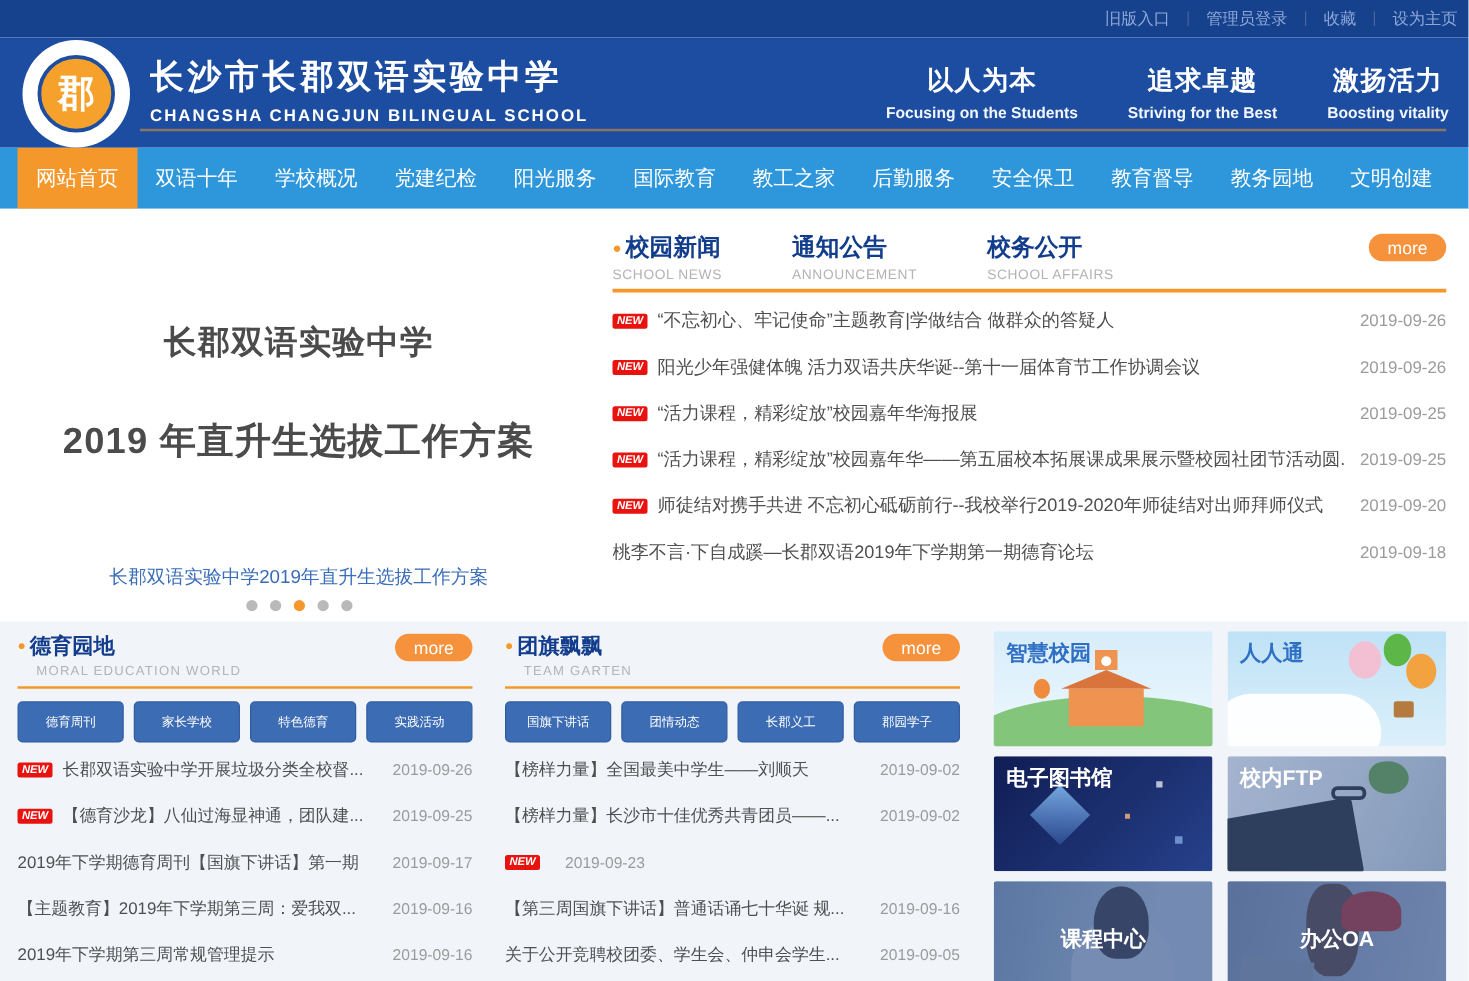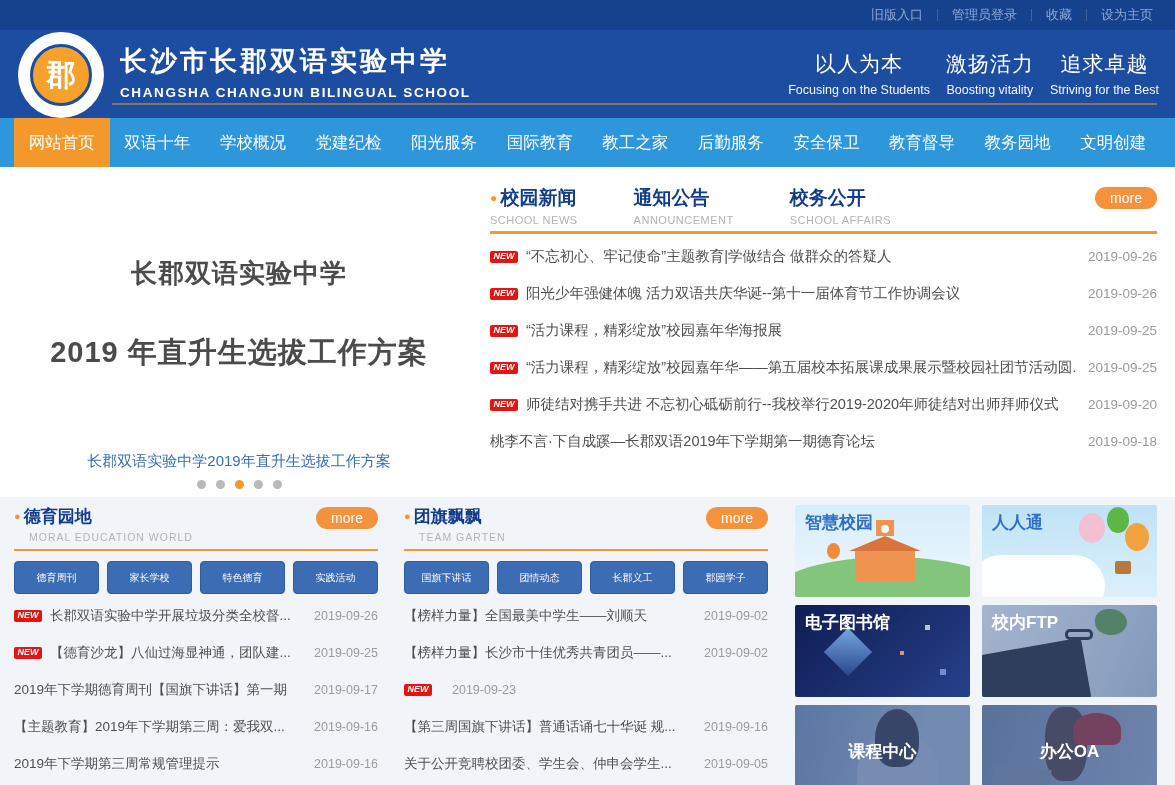--- a/index.html
+++ b/index.html
@@ -1,35 +1,35 @@
 <!DOCTYPE html>
 <html><head>
 <meta charset="utf-8">
 <style>
   * { margin:0; padding:0; box-sizing:border-box; }
   html,body { width:1175px; height:785px; }
   body { font-family:"Liberation Sans","DejaVu Sans",sans-serif; background:#fff; }
   .page { position:relative; width:1175px; height:785px; overflow:hidden; background:#fff; }
 
   
-  .topbar { height:30px; background:#16418c; display:flex; justify-content:flex-end; align-items:center; padding-right:22px; }
+  .topbar { height:30px; background:#16418c; display:flex; justify-content:flex-end; align-items:center; padding-right:9px; }
   .topbar a { color:#8ea8d8; font-size:13px; text-decoration:none; cursor:pointer; }
   .topbar .sep { width:1px; height:12px; background:#46639f; margin:0 14px; }
 
   
   .header { position:relative; height:88px; background:#1c4da1; }
   .logo { position:absolute; left:18px; top:2px; width:86px; height:86px; border-radius:50%;
           background:#fff; display:flex; align-items:center; justify-content:center; }
   .logo-core { width:62px; height:62px; border-radius:50%; background:#f6a12c; border:3px solid #1c4da1;
                display:flex; align-items:center; justify-content:center; color:#fff; font-weight:bold; font-size:30px; }
   .namewrap { position:absolute; left:120px; top:13px; color:#fff; }
   .name-zh { font-size:27px; font-weight:bold; letter-spacing:3px; }
   .name-en { font-size:13.5px; font-weight:bold; letter-spacing:1.6px; margin-top:6px; }
   .header-line { position:absolute; left:112px; right:18px; bottom:13px; height:2px; background:#8d7460; }
-  .slogans { position:absolute; right:16px; bottom:21px; display:flex; gap:16px; color:#fff; }
+  .slogans { position:absolute; right:16px; bottom:21px; display:flex; gap:40px; color:#fff;font-weight:bold; }
   .slogan { text-align:center; }
   .slogan .zh { font-size:21px; letter-spacing:1px; }
   .slogan .en { font-size:12.5px; margin-top:5px; color:#f2f6ff; }
 
   
   .nav { height:49px; background:#2e96db; display:flex; padding:0 14px; }
   .nav-item { flex:1; display:flex; align-items:center; justify-content:center;
               color:#fff; font-size:16.5px; cursor:pointer; }
   .nav-item.active { background:#f5982c; }
 
@@ -155,26 +155,26 @@
       <div class="name-zh">长沙市长郡双语实验中学</div>
       <div class="name-en">CHANGSHA  CHANGJUN  BILINGUAL  SCHOOL</div>
     </div>
     <div class="header-line"></div>
     <div class="slogans">
       <div class="slogan">
         <div class="zh">以人为本</div>
         <div class="en">Focusing on the Students</div>
       </div>
       <div class="slogan">
+        <div class="zh">追求卓越</div>
+        <div class="en">Striving for the Best</div>
+      </div>
+      <div class="slogan">
         <div class="zh">激扬活力</div>
         <div class="en">Boosting vitality</div>
-      </div>
-      <div class="slogan">
-        <div class="zh">追求卓越</div>
-        <div class="en">Striving for the Best</div>
       </div>
     </div>
   </div>
 
   <div class="nav">
     <div class="nav-item active">网站首页</div>
     <div class="nav-item">双语十年</div>
     <div class="nav-item">学校概况</div>
     <div class="nav-item">党建纪检</div>
     <div class="nav-item">阳光服务</div>

